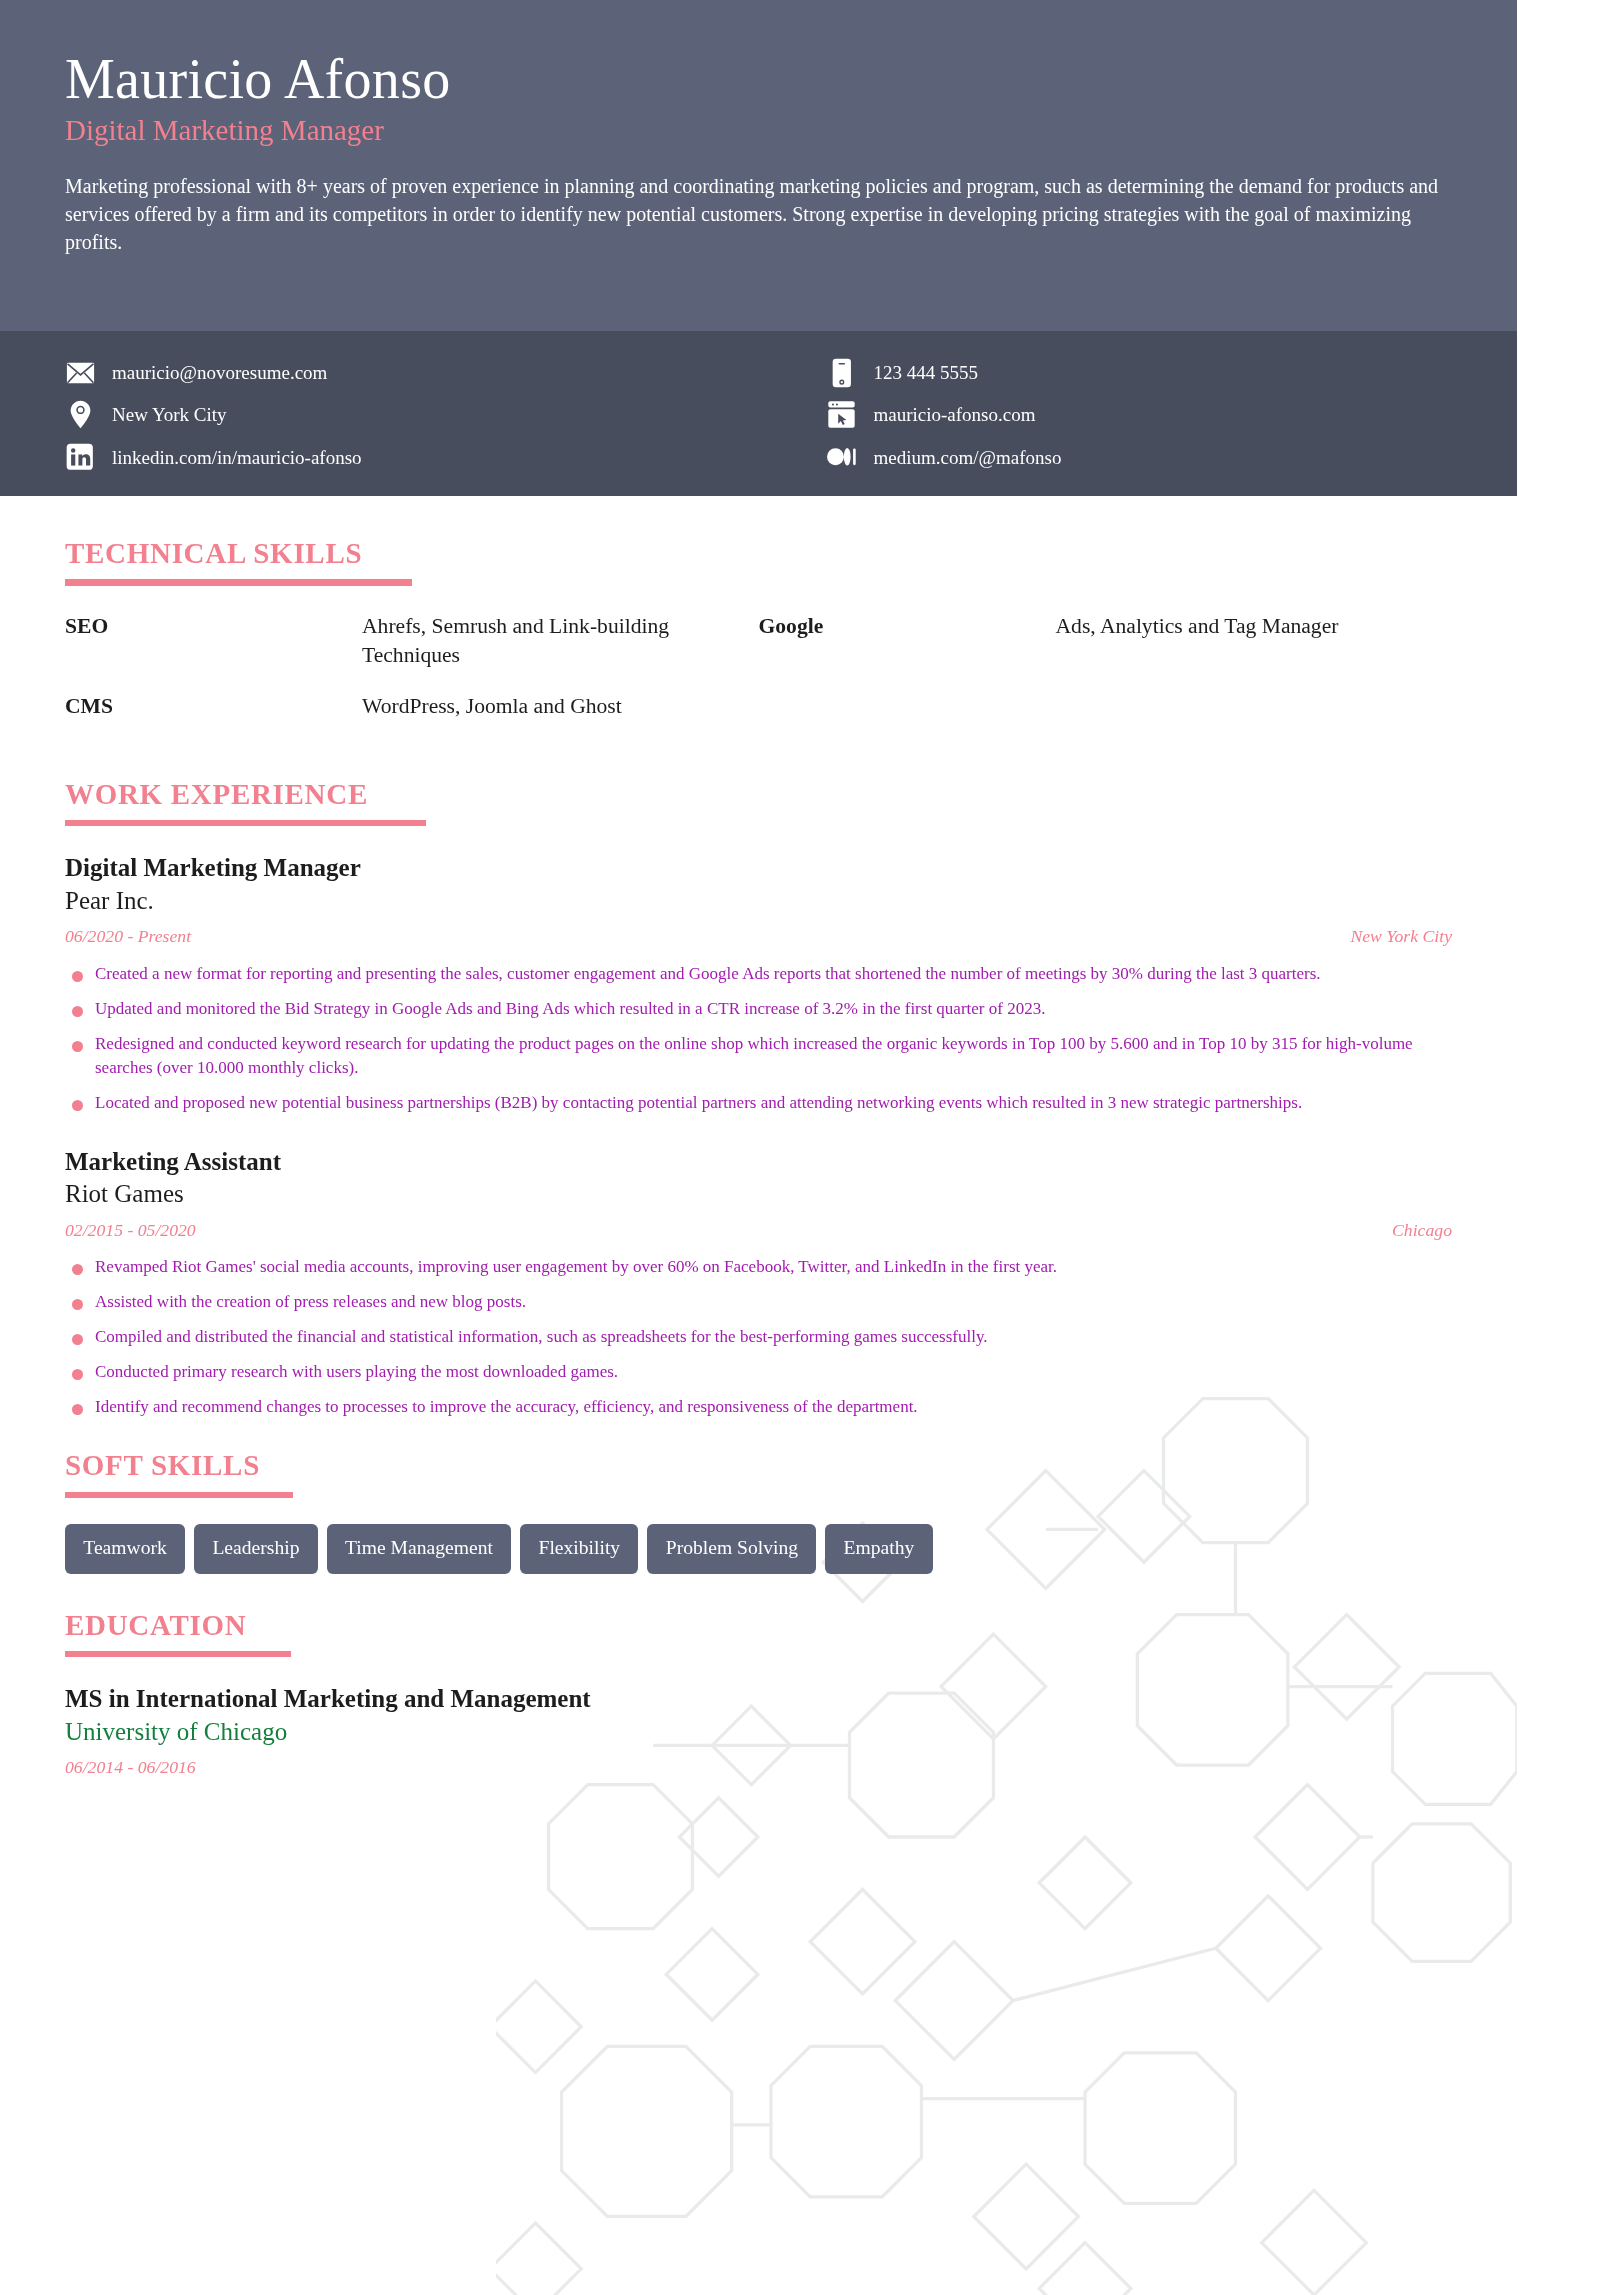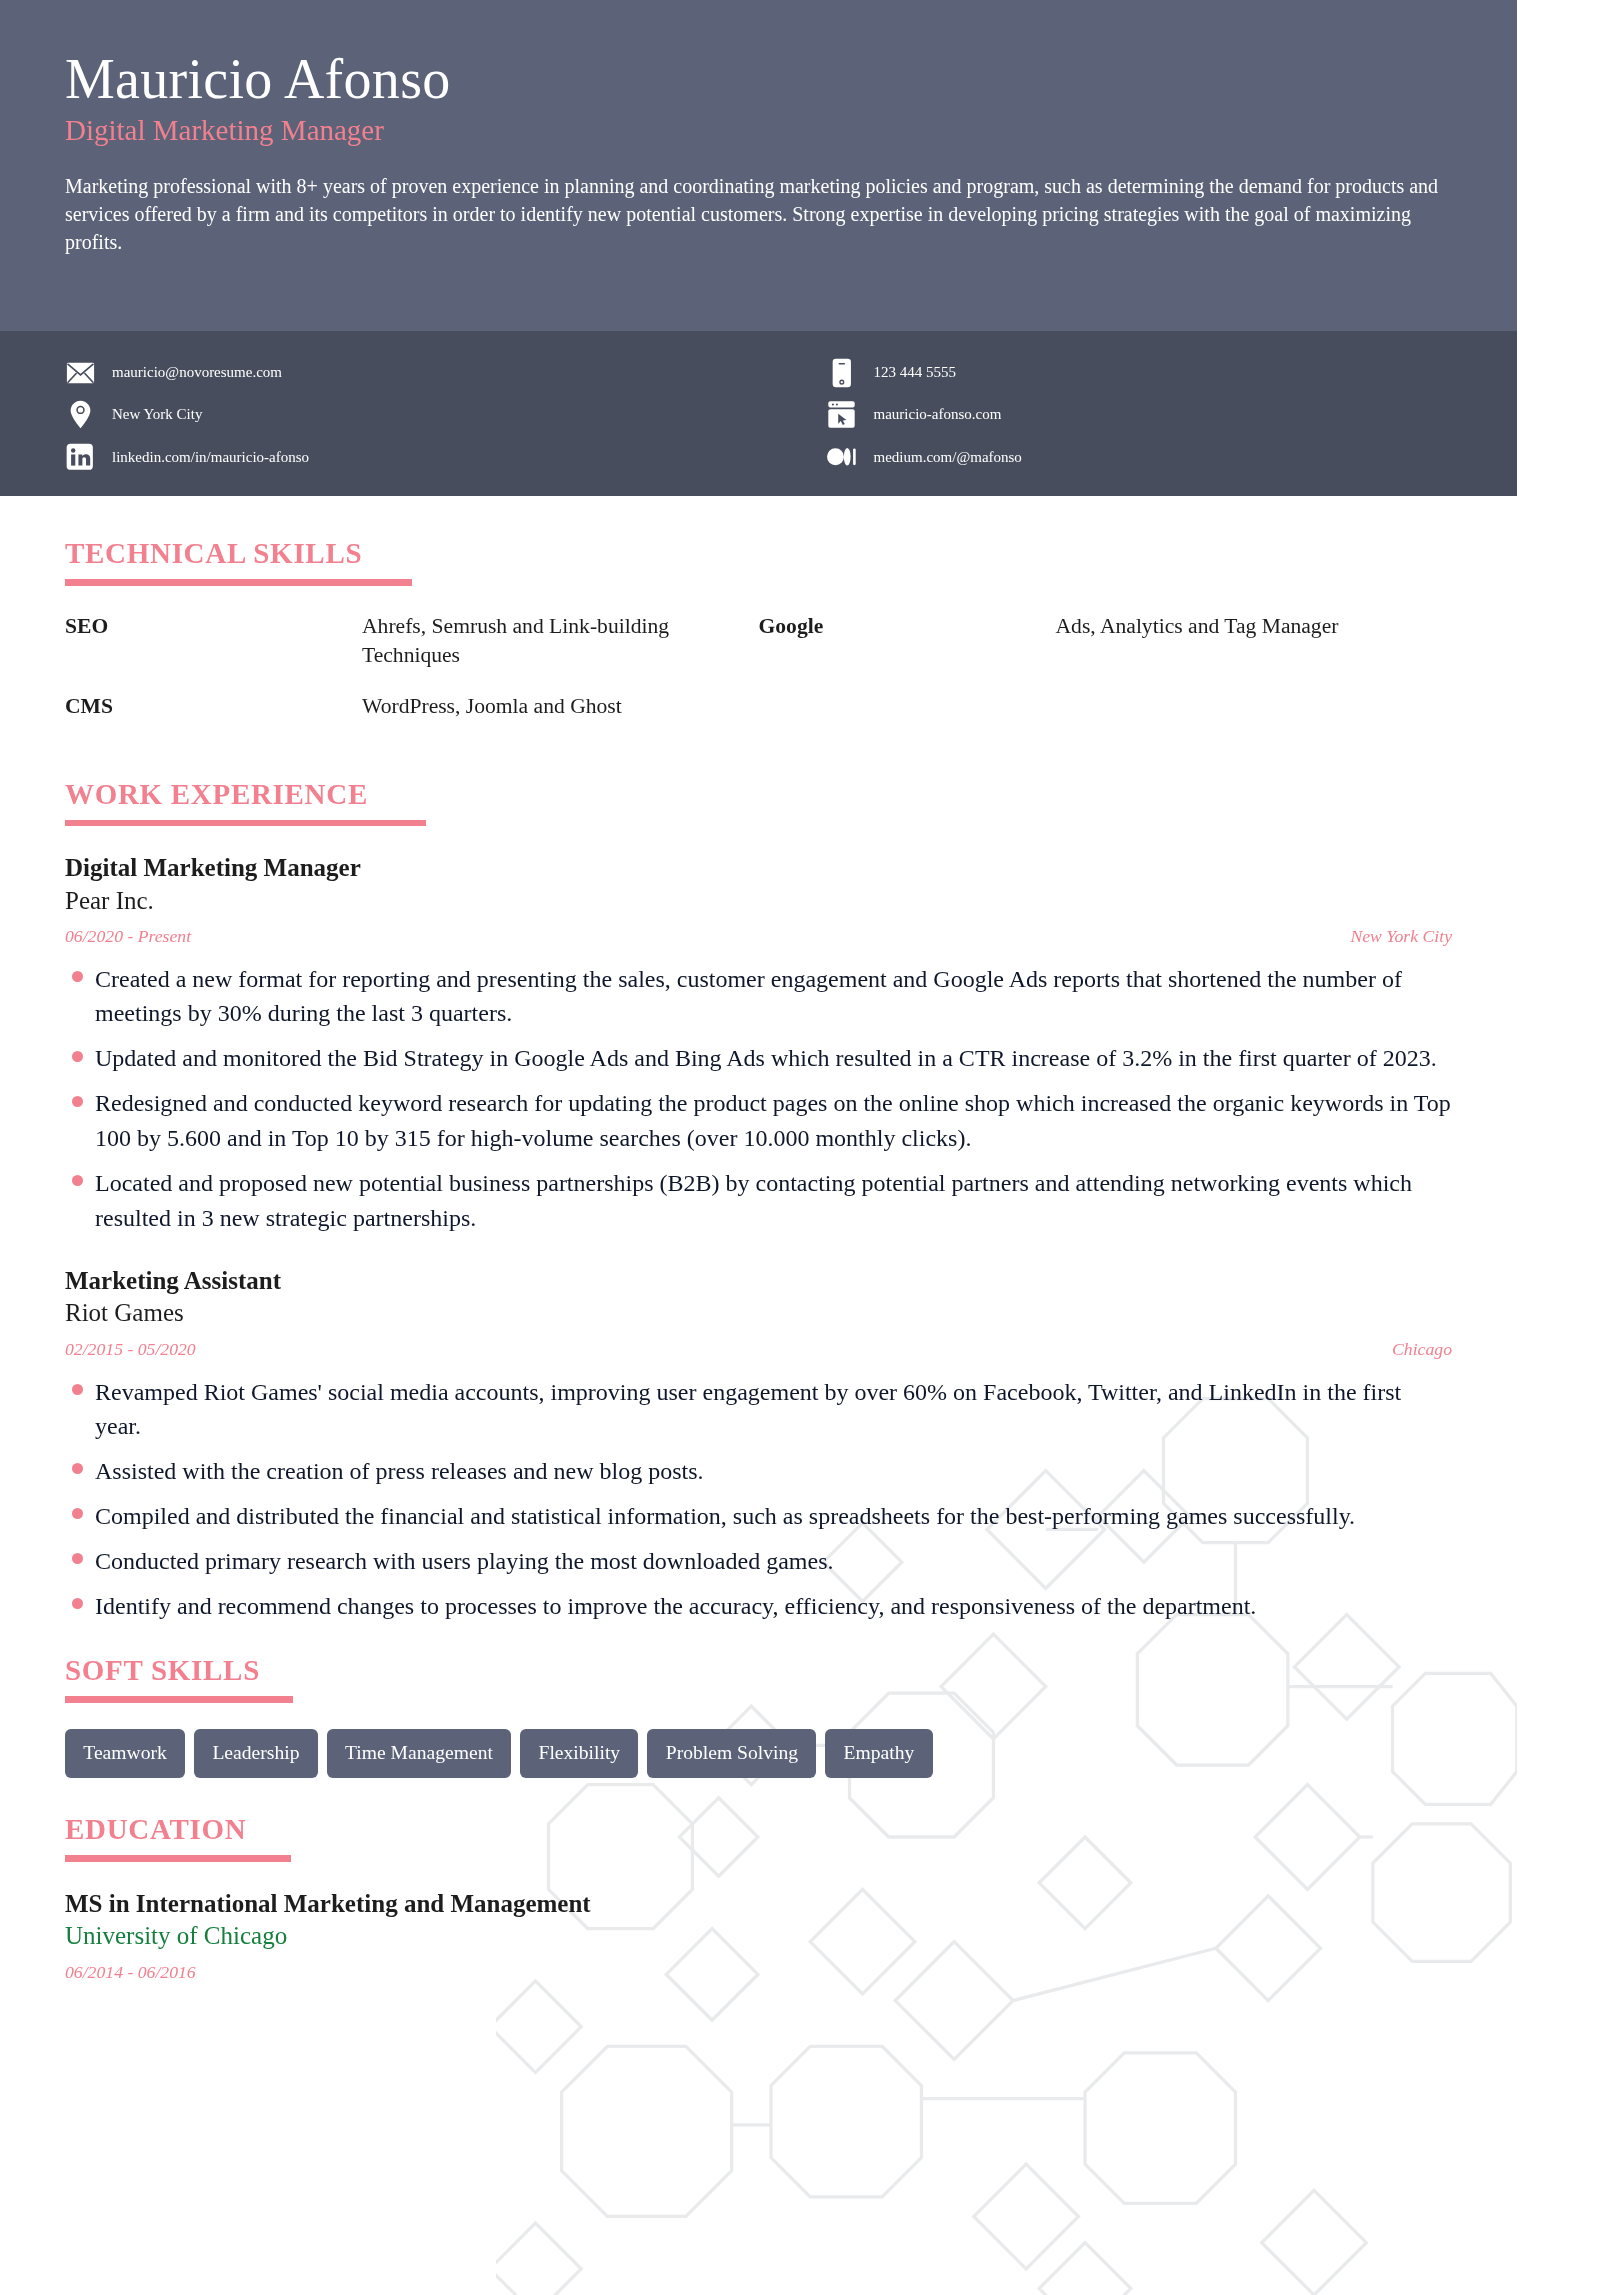--- a/index.html
+++ b/index.html
@@ -88,21 +88,21 @@
     height: 30px;
     min-width: 30px;
     display: flex;
     align-items: center;
     justify-content: center;
     margin-right: 17px;
   }
   .contact-icon svg { display: block; }
   .contact-text {
     color: #ffffff;
-    font-size: 15px;
+    font-size: 19px;
     line-height: 1;
   }
 
   
   .content {
     position: relative;
     z-index: 1;
     padding: 41px 65px 0 65px;
     box-sizing: border-box;
   }
@@ -178,23 +178,23 @@
     margin-bottom: 14.4px;
   }
   ul.bullets {
     list-style: none;
     margin: 0;
     padding: 0;
   }
   ul.bullets li {
     position: relative;
     padding-left: 30px;
-    font-size: 24px;
+    font-size: 17px;
     line-height: 1.44;
-    color: #0f172a;
+    color: #a21caf;
     margin-bottom: 10.5px;
   }
   ul.bullets li::before {
     content: "";
     position: absolute;
     left: 6.5px;
     top: 9.2px;
     width: 11px;
     height: 11px;
     border-radius: 50%;

